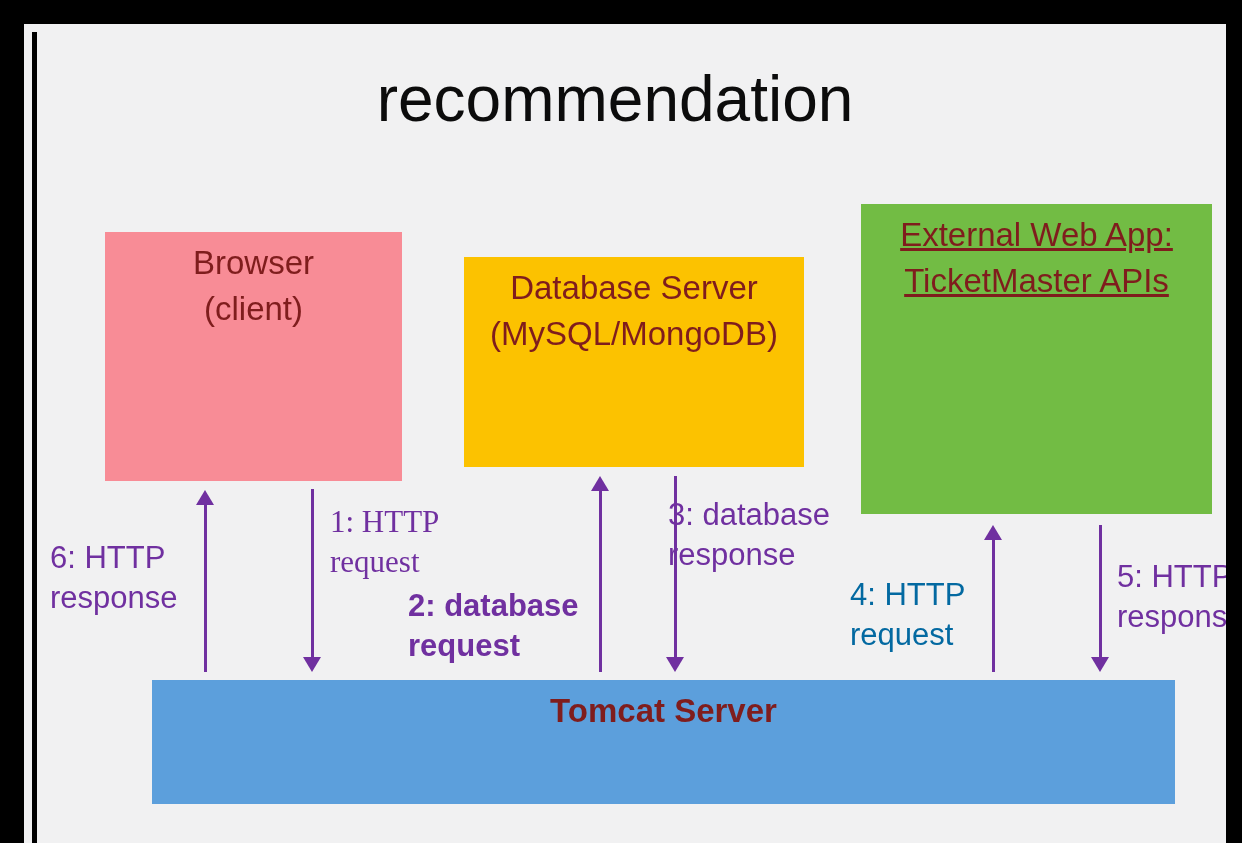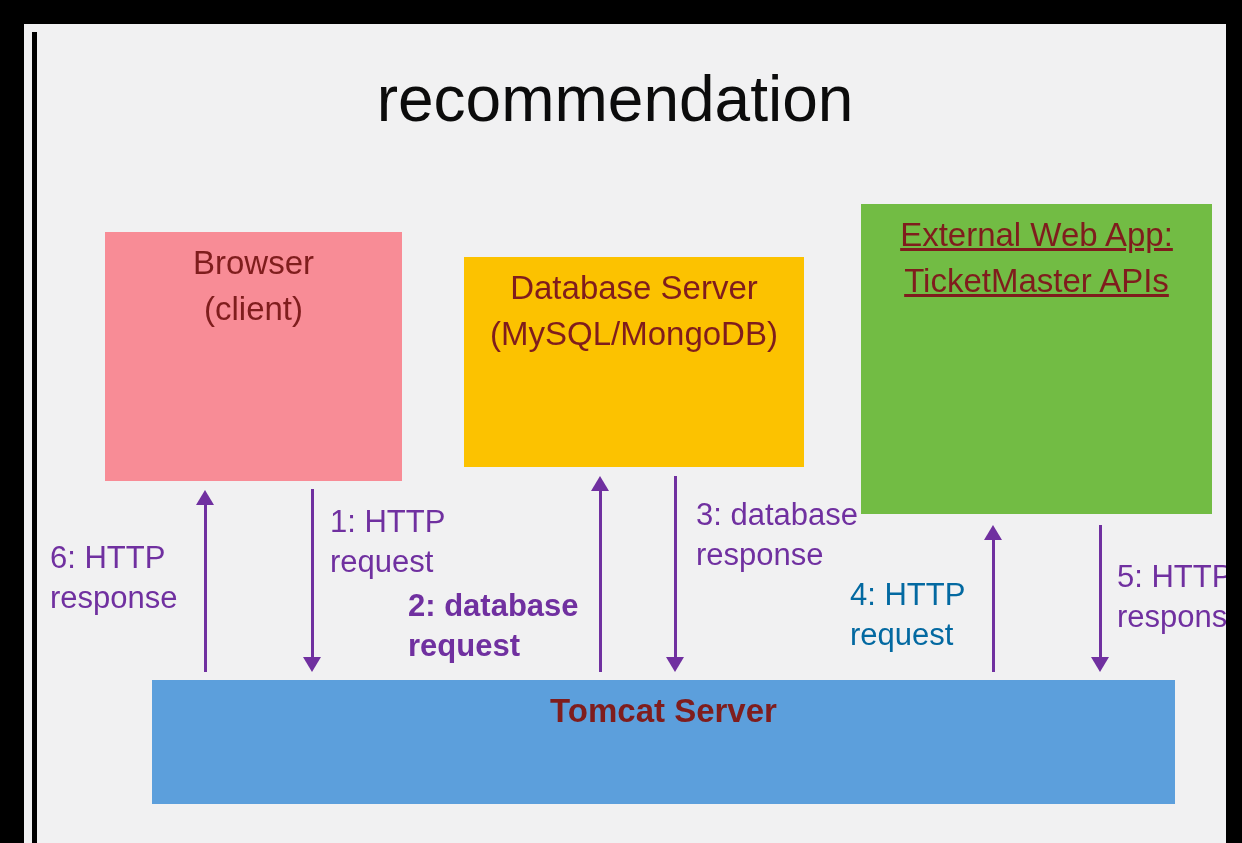--- a/index.html
+++ b/index.html
@@ -69,21 +69,21 @@
 
   .arrow-label {
     position: absolute;
     font-size: 31px;
     line-height: 1.3;
     white-space: pre-line;
   }
   .label-6 { left: 18px;   top: 506px; }
   .label-1 { left: 298px;  top: 470px; }
   .label-2 { left: 376px;  top: 554px; font-weight: bold; }
-  .label-3 { left: 664px;  top: 463px; }
+  .label-3 { left: 636px;  top: 463px; }
   .label-4 { left: 818px;  top: 543px; }
   .label-5 { left: 1085px; top: 525px; }
 </style>
 </head>
 <body>
 
 <div class="canvas">
 
   <div class="title">recommendation</div>
 
@@ -131,21 +131,21 @@
     <div class="head" style="border-bottom-color: rgb(112, 48, 160);"></div>
   </div>
 
   <div class="arrow down arrow-5">
     <div class="shaft" style="background: rgb(112, 48, 160);"></div>
     <div class="head" style="border-top-color: rgb(112, 48, 160);"></div>
   </div>
 
   <div class="arrow-label label-6" style="color: rgb(112, 48, 160);">6: HTTP
 response</div>
-  <div class="arrow-label label-1" style="color: rgb(112, 48, 160);">1: HTTP
+  <div class="arrow-label label-1" style="color: rgb(112, 48, 160); font-family: Liberation Serif, serif;">1: HTTP
 request</div>
   <div class="arrow-label label-2" style="color: rgb(112, 48, 160);">2: database
 request</div>
   <div class="arrow-label label-3" style="color: rgb(112, 48, 160);">3: database
 response</div>
   <div class="arrow-label label-4" style="color: #0369a1;">4: HTTP
 request</div>
   <div class="arrow-label label-5" style="color: rgb(112, 48, 160);">5: HTTP
 response</div>
 

